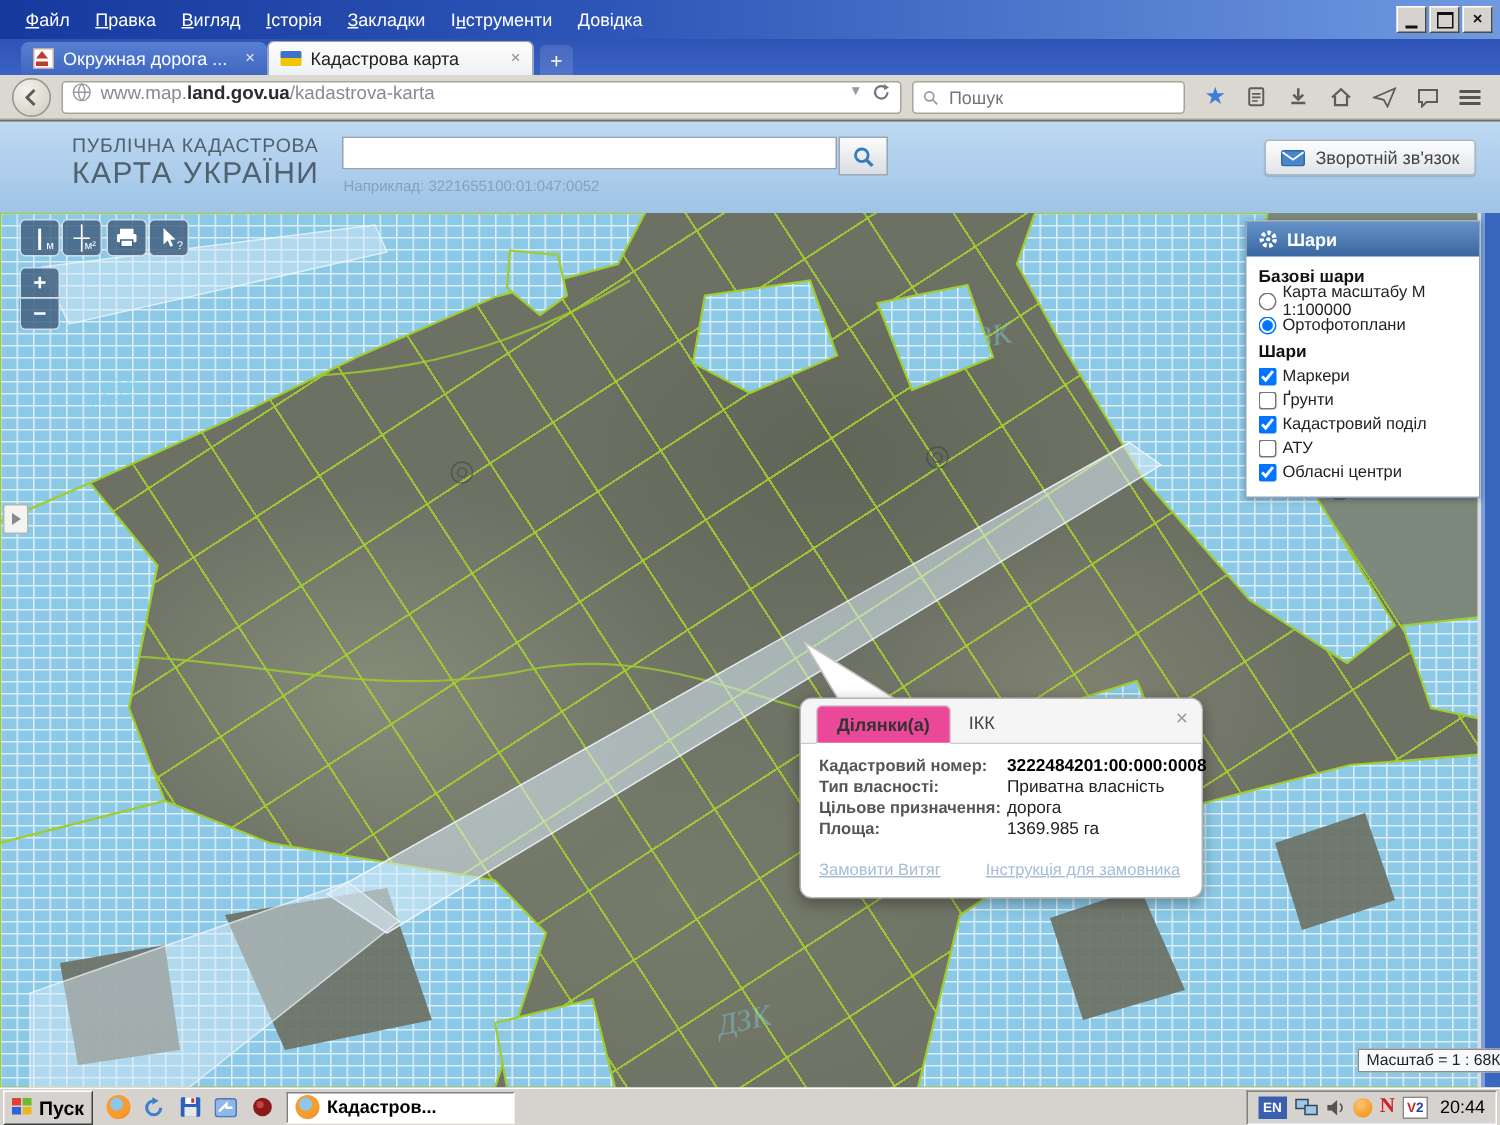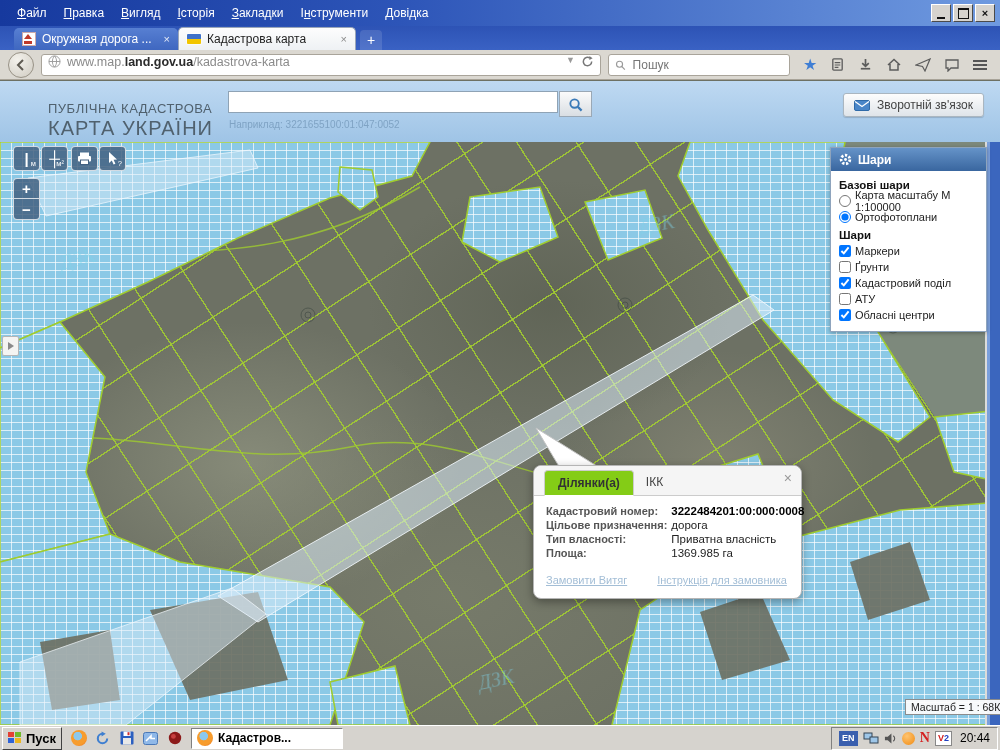--- a/index.html
+++ b/index.html
@@ -44,21 +44,21 @@
   .search-field input{border:none;outline:none;font-size:12px;width:100%;font-family:"Liberation Sans",sans-serif;color:#333;background:transparent;}
   .navicons{display:flex;align-items:center;gap:13px;margin-left:6px;color:#5c5c5c;}
   .navicons svg{display:block;}
   .star{color:#3f7ed4;font-size:16px;line-height:1;}
   .burger{display:flex;flex-direction:column;gap:2px;}
   .burger span{width:14px;height:2px;background:#555;}
   
   .siteheader{position:absolute;left:0;top:81px;width:1000px;height:61px;
     background:linear-gradient(180deg,#bed9f2,#9fc4e6);}
   .logo{position:absolute;left:48px;top:8px;color:#50616e;}
-  .logo-l1{font-size:13px;letter-spacing:.5px;margin-top:12px;}
+  .logo-l1{font-size:13px;letter-spacing:.5px;}
   .logo-l2{font-size:20px;letter-spacing:1px;margin-top:1px;}
   .hsearch{position:absolute;left:228px;top:10px;width:330px;height:22px;border:1px solid #8fa3b5;background:#fff;box-sizing:border-box;
     font-size:12px;padding:0 6px;font-family:"Liberation Sans",sans-serif;}
   .hsearch-btn{position:absolute;left:559px;top:10px;width:31px;height:24px;background:linear-gradient(180deg,#fbfbfb,#d9dee3);
     border:1px solid #9aa8b5;display:flex;align-items:center;justify-content:center;}
   .hint{position:absolute;left:229px;top:38px;font-size:10px;color:#7fa3c4;}
   .feedback-btn{position:absolute;right:16px;top:12px;height:22px;padding:0 10px;display:flex;align-items:center;gap:7px;
     background:linear-gradient(180deg,#fdfdfd,#dfe4e9);border:1px solid #aab6c0;border-radius:3px;font-size:12px;color:#444;box-shadow:0 1px 1px rgba(0,0,0,.15);}
   
   .map{position:absolute;left:0;top:142px;width:1000px;height:583px;overflow:hidden;
@@ -93,21 +93,21 @@
     display:flex;align-items:center;gap:6px;padding:0 8px;}
   .layers-body{padding:4px 6px 8px 8px;font-size:11px;color:#222;}
   .lsection{font-weight:bold;font-size:11.5px;margin:4px 0 2px;color:#111;}
   .lrow{display:flex;align-items:center;gap:4px;height:16px;}
   .lrow input{width:12px;height:12px;margin:0;}
   
   .popup{position:absolute;left:533px;top:323px;width:267px;background:#fff;border:1px solid #b5b5b5;border-radius:8px;
     box-shadow:0 3px 10px rgba(0,0,0,.35);}
   .popup-tabs{position:relative;height:29px;background:#f5f5f5;border-bottom:1px solid #ccc;border-radius:8px 8px 0 0;
     display:flex;align-items:flex-end;padding-left:10px;}
-  .ptab-active{background:#84cc16;border:1px solid #ccc;border-bottom:1px solid #fff;margin-bottom:-1px;border-radius:4px 4px 0 0;
+  .ptab-active{background:#ec4899;border:1px solid #ccc;border-bottom:1px solid #fff;margin-bottom:-1px;border-radius:4px 4px 0 0;
     padding:5px 13px;font-weight:bold;font-size:12px;color:#333;}
   .ptab{padding:5px 12px 6px;font-size:12px;color:#444;}
   .popup-close{position:absolute;right:9px;top:5px;color:#999;font-size:14px;line-height:1;}
   .popup-body{padding:8px 12px 12px;}
   .popup-body table{border-collapse:collapse;}
   .pl{font-weight:bold;color:#555;font-size:11px;padding:1px 4px 1px 0;white-space:nowrap;vertical-align:top;}
   .pv{font-size:11.5px;color:#222;padding:1px 0;}
   .pv-bold{font-weight:bold;color:#000;}
   .plinks{margin-top:14px;display:flex;gap:30px;}
   .plink{font-size:11px;color:#a3bed6;text-decoration:underline;}
@@ -380,26 +380,26 @@
       <div class="popup-close">×</div>
     </div>
     <div class="popup-body">
       <table>
         <tbody>
             <tr>
           <td class="pl">Кадастровий номер:</td>
           <td class="pv pv-bold">3222484201:00:000:0008</td>
         </tr>
         <tr>
+          <td class="pl">Тип власності:</td>
+          <td class="pv">Приватна власність</td>
+        </tr>
+        <tr>
           <td class="pl">Цільове призначення:</td>
           <td class="pv">дорога</td>
-        </tr>
-        <tr>
-          <td class="pl">Тип власності:</td>
-          <td class="pv">Приватна власність</td>
         </tr>
         <tr>
           <td class="pl">Площа:</td>
           <td class="pv">1369.985 га</td>
         </tr>
       </tbody>
         </table>
       <div class="plinks">
         <span class="plink">Замовити Витяг</span>
         <span class="plink">Інструкція для замовника</span>

